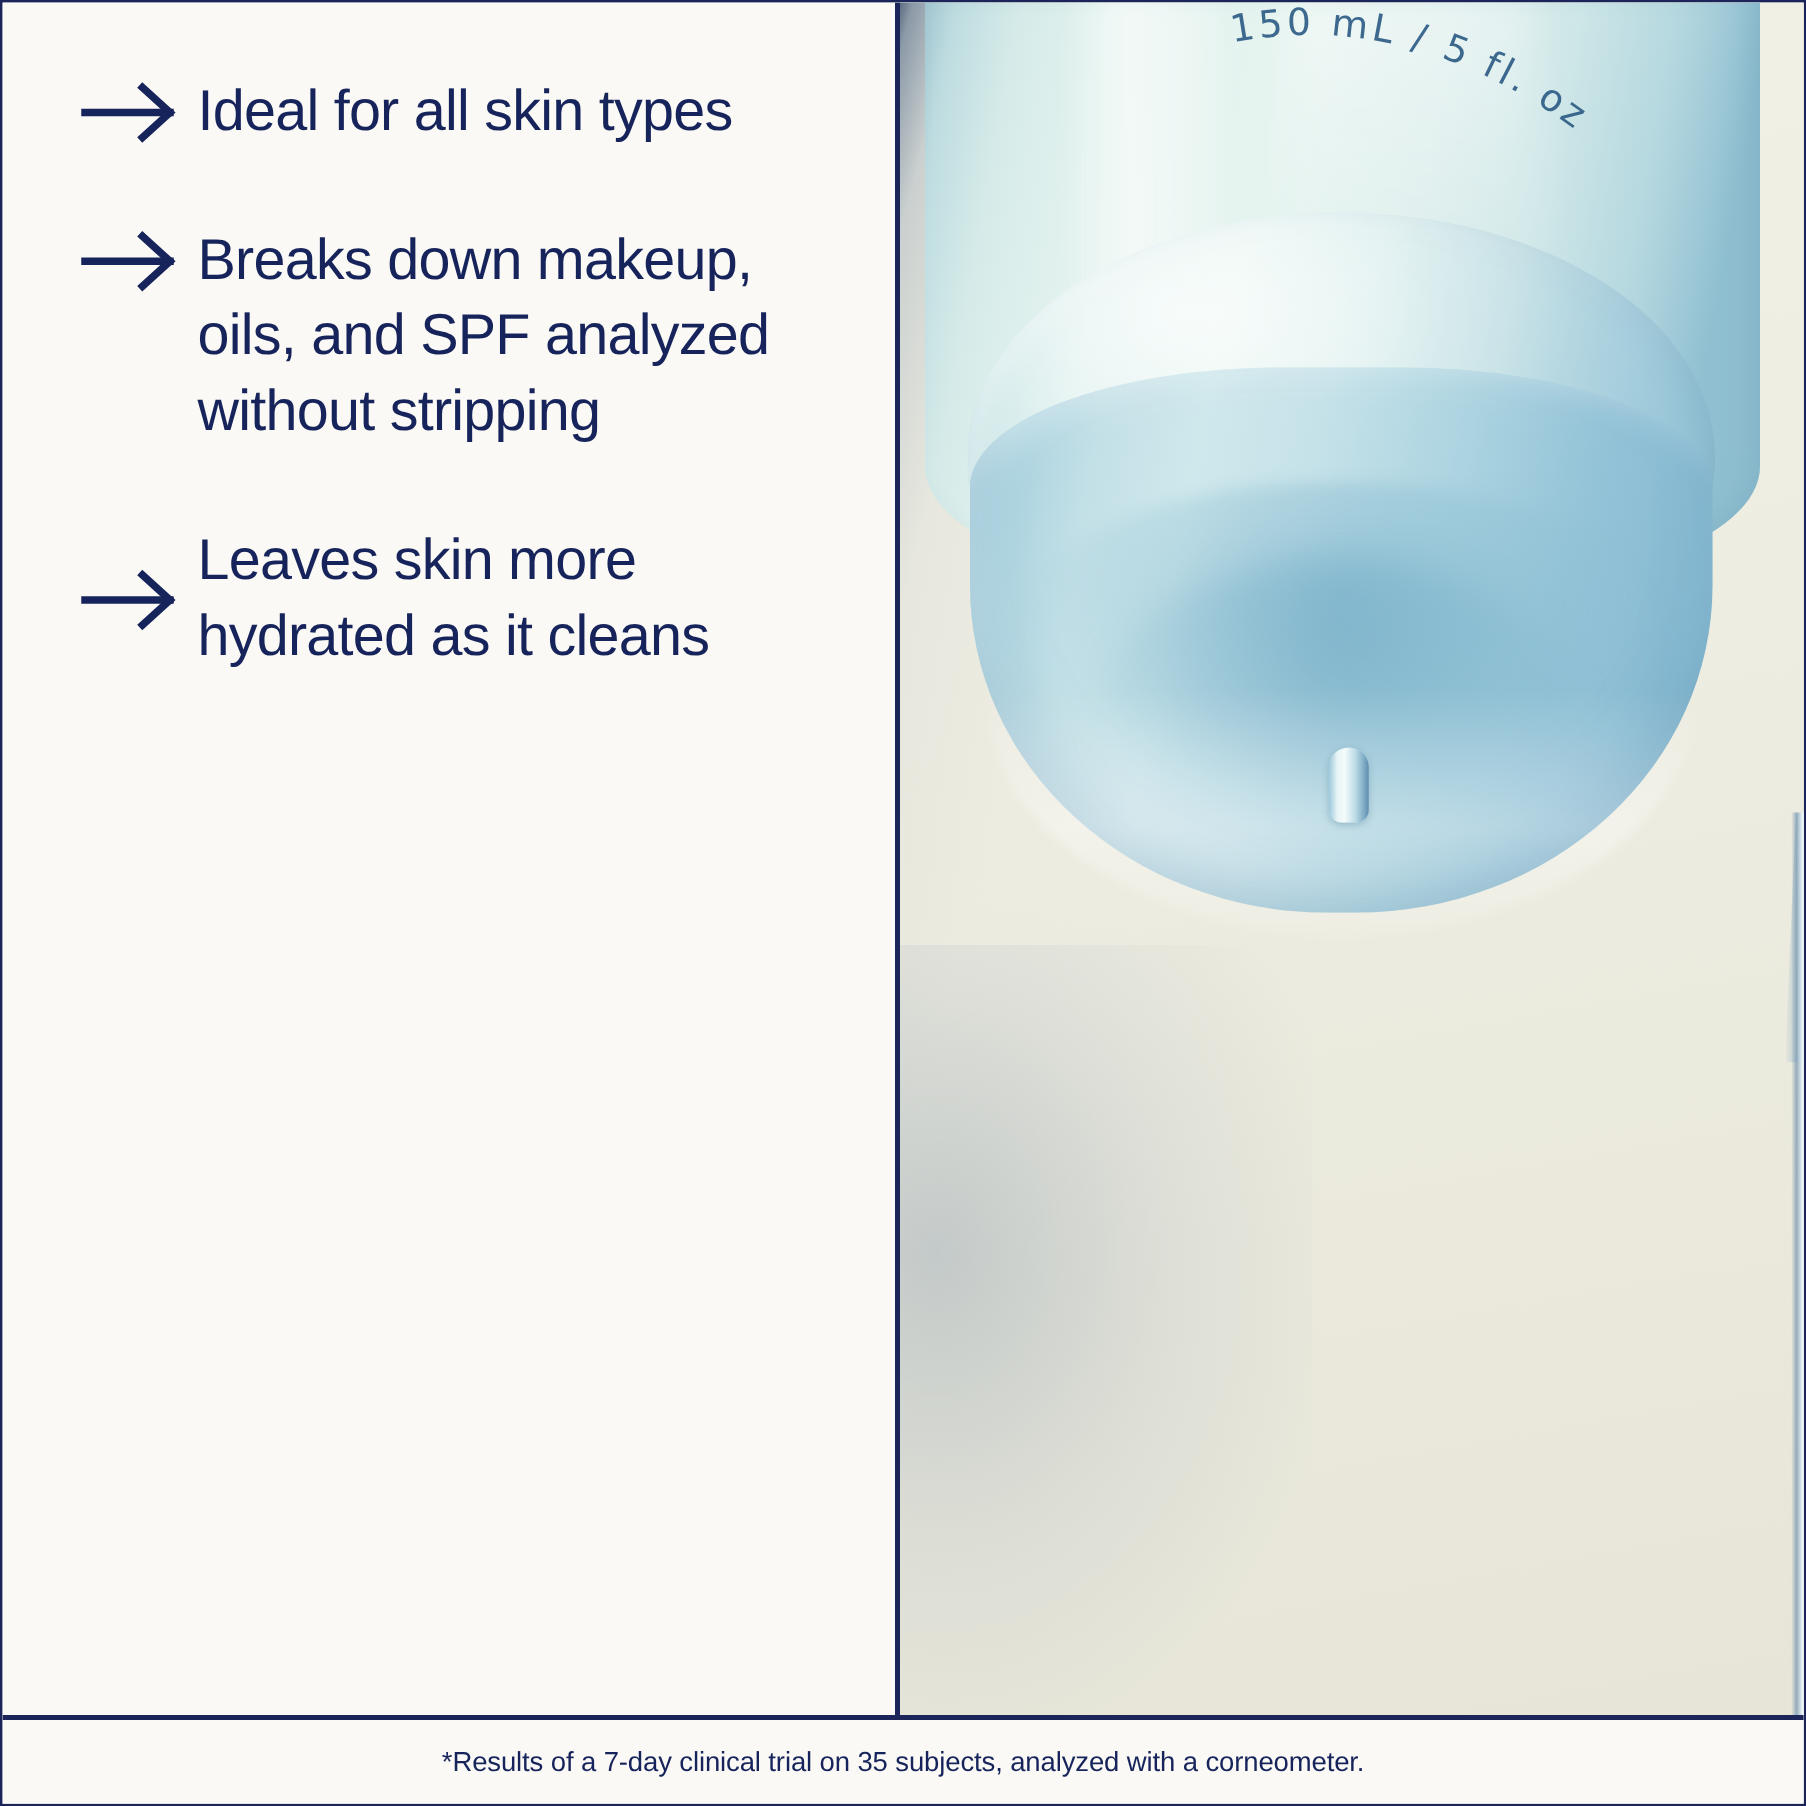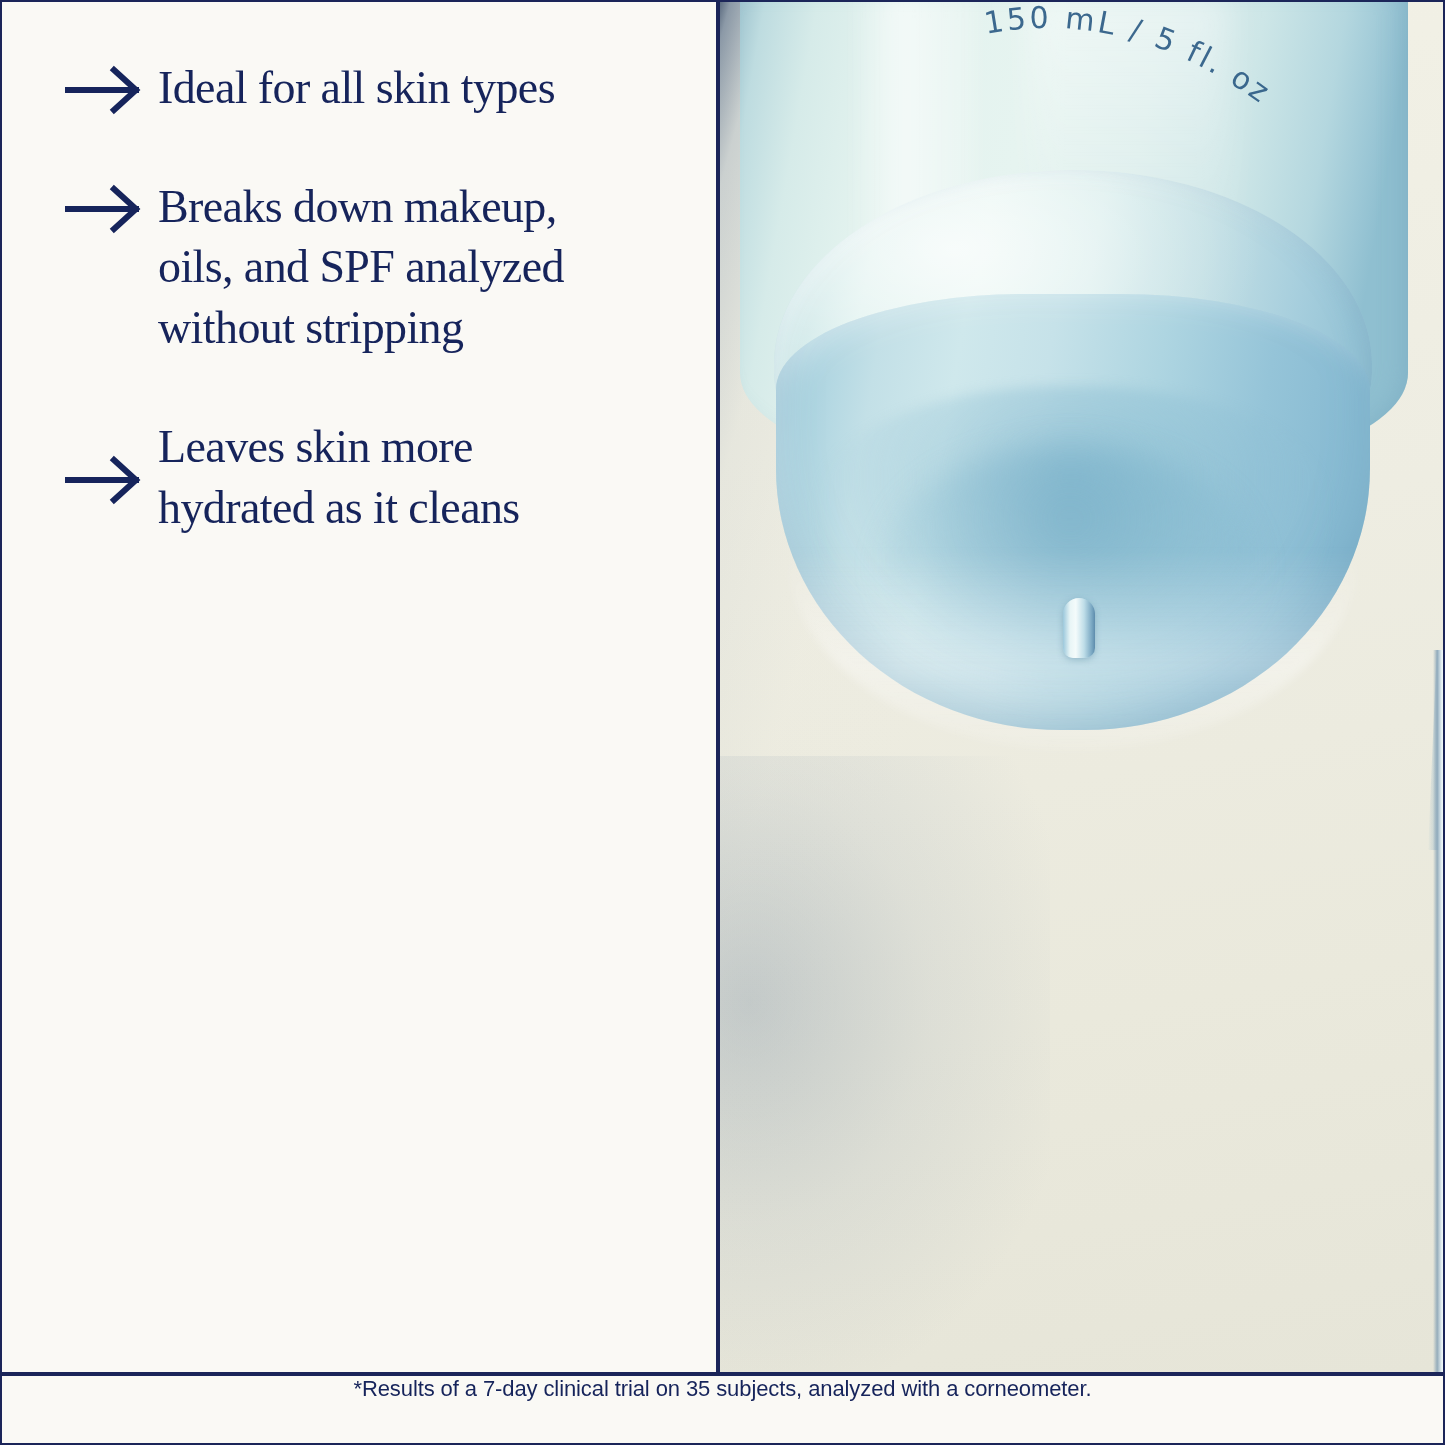--- a/index.html
+++ b/index.html
@@ -44,21 +44,20 @@
     letter-spacing: -2.2px;
     color: #16245B;
     line-height: 1.0;
     margin: 0 0 74px 10px;
   }
 
   .benefit-list {
     margin: 0;
     padding: 0;
     list-style: none;
-    font-family: Liberation Serif, serif;
   }
 
   .benefit-item {
     display: flex;
     align-items: flex-start;
     margin-bottom: 58px;
   }
   .benefit-item:last-child { margin-bottom: 16px; align-items: center; }
 
   .arrow-icon {
@@ -317,21 +316,21 @@
   
   .footer {
     position: absolute;
     left: 0;
     bottom: 0;
     width: 1441px;
     height: 71px;
     background: #FAF9F5;
     border-top: 4px solid #1B2559;
     display: flex;
-    align-items: flex-start;
+    align-items: center;
     justify-content: center;
   }
   .footer-note {
     font-size: 22px;
     color: #16245B;
     letter-spacing: -0.1px;
     white-space: nowrap;
   }
 </style>
 </head>

